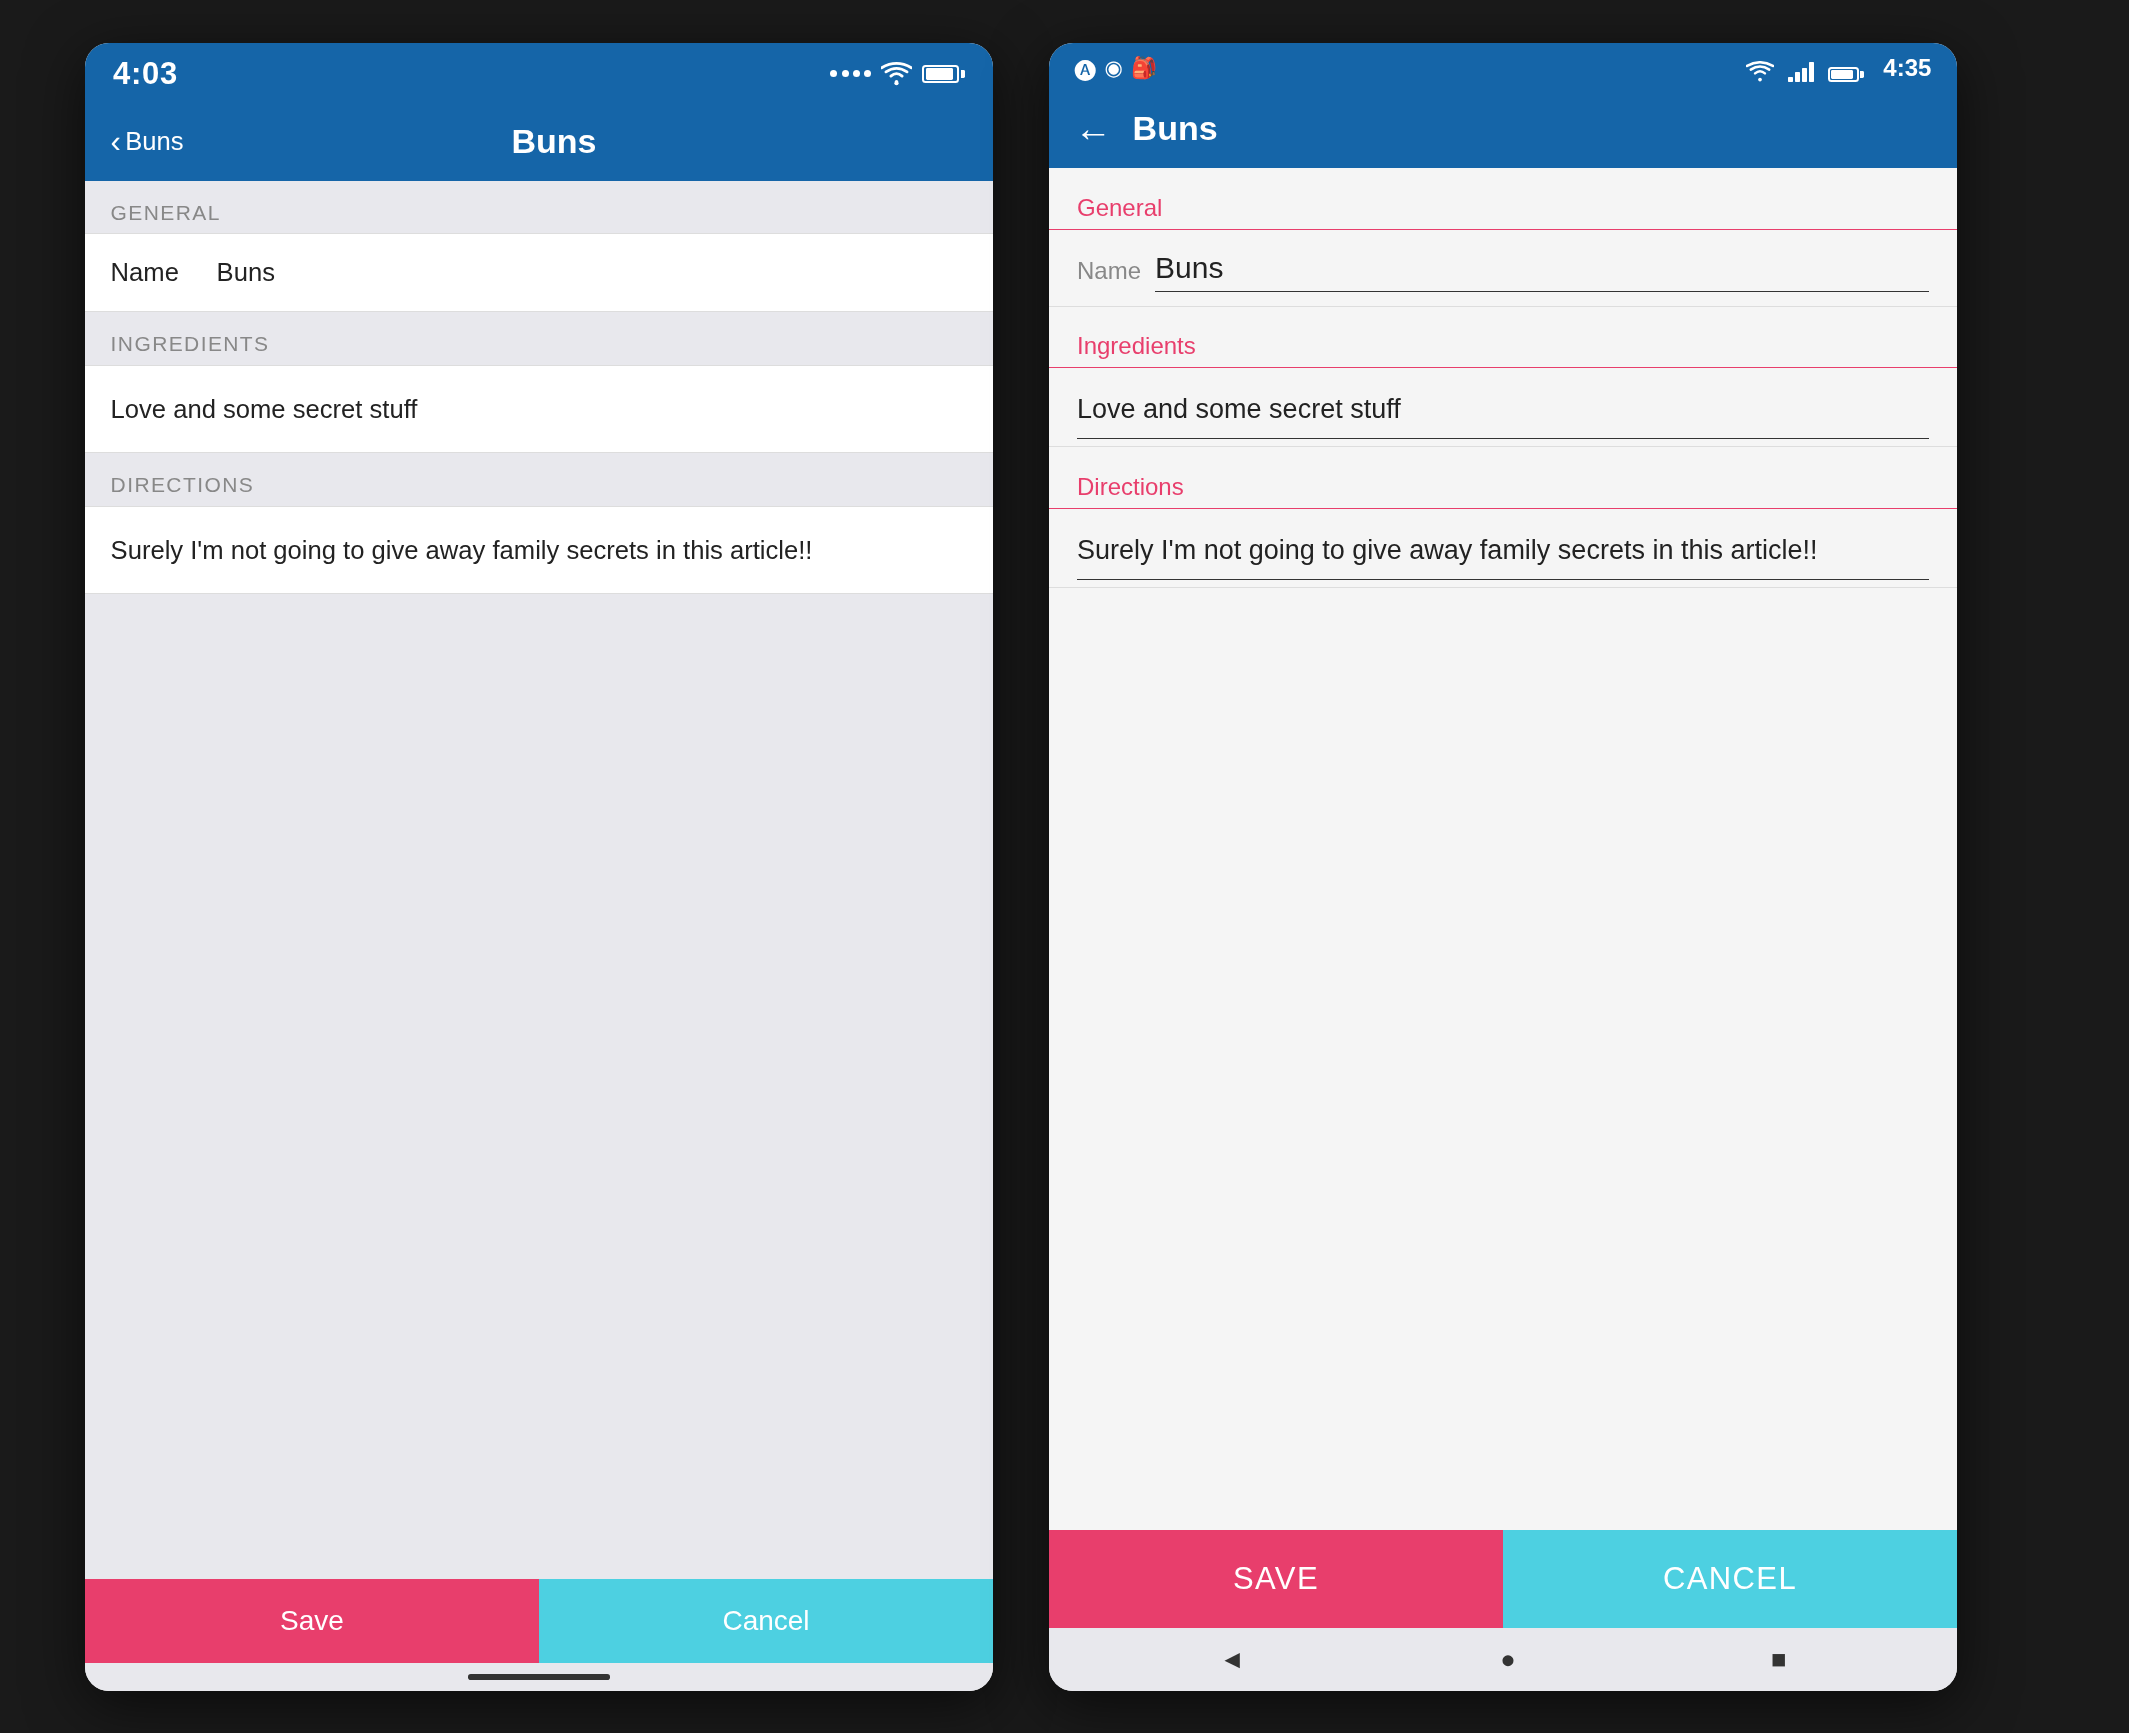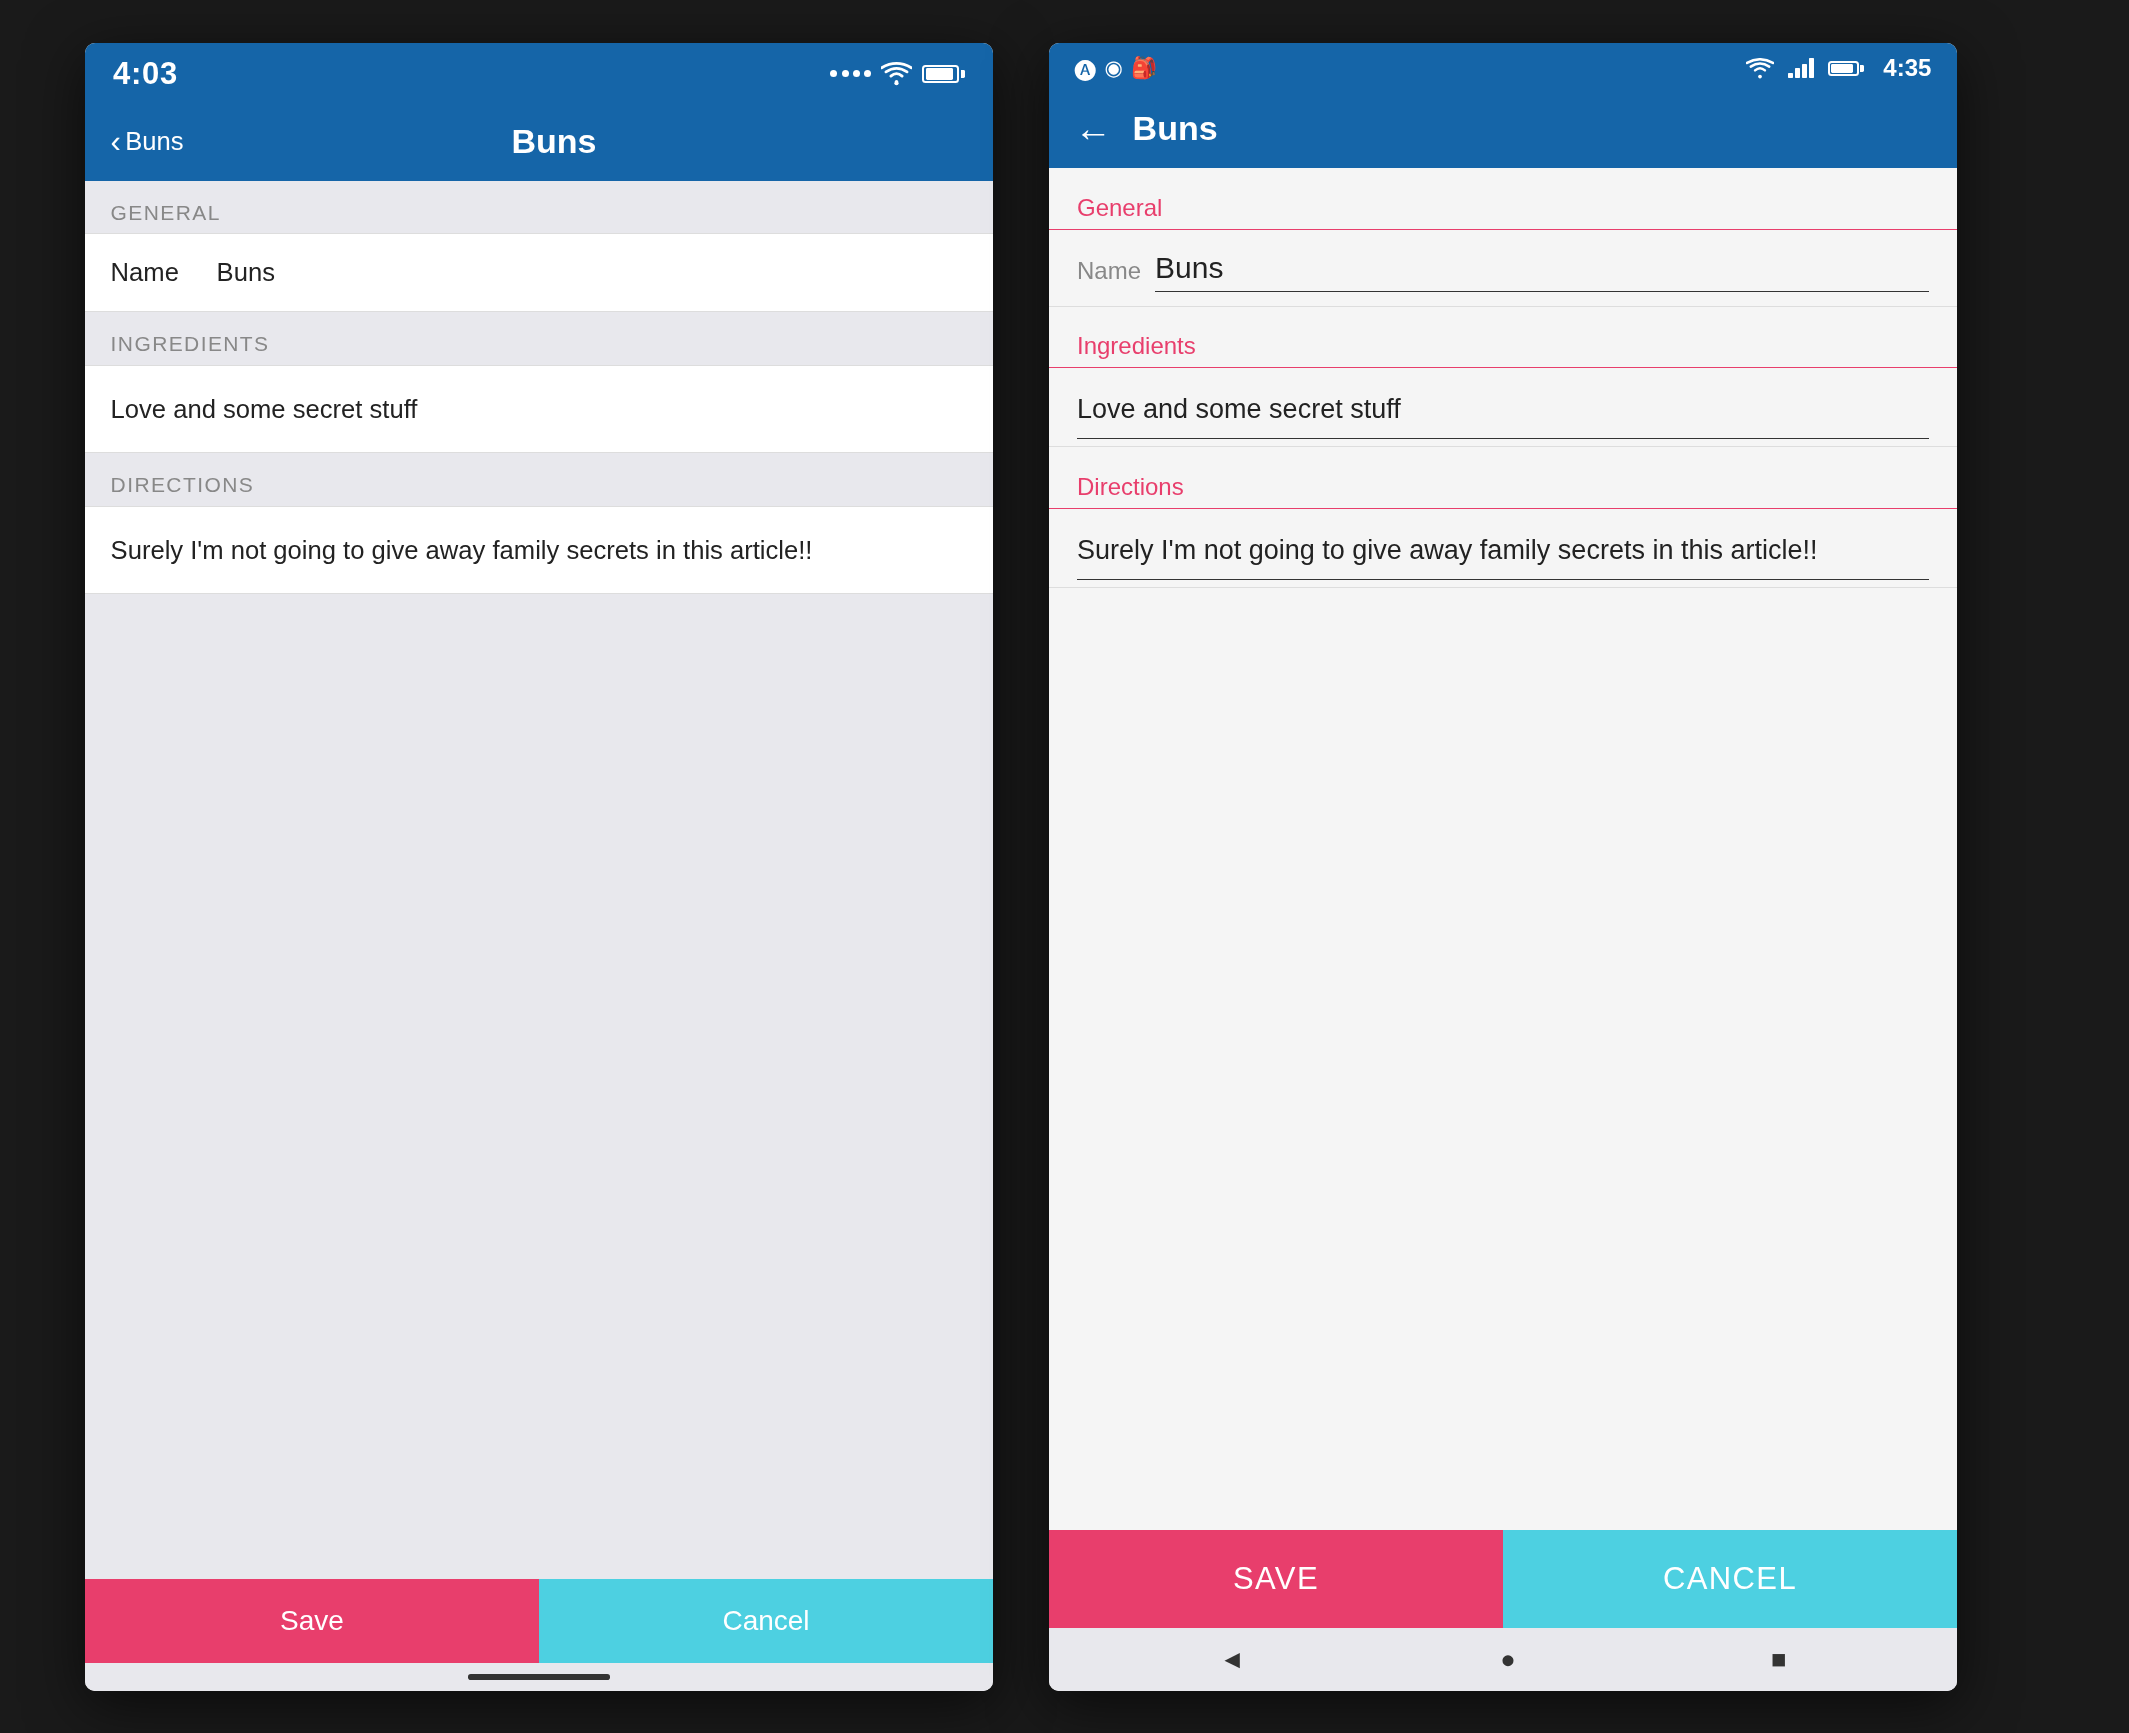--- a/index.html
+++ b/index.html
@@ -20,21 +20,21 @@
       background: #1a1a1a;
       gap: 0;
       padding: 43px 57px;
     }
 
     
     .phone {
       flex: 1;
       display: flex;
       flex-direction: column;
-      border-radius: 10px;
+      border-radius: 24px;
       overflow: hidden;
       background: #fff;
       max-width: 908px;
       margin: 0 28px;
       box-shadow: 0 14px 57px rgba(0,0,0,0.6);
     }
 
     
     .status-bar {
       display: flex;
@@ -338,21 +338,21 @@
 
     .android-status-left {
       display: flex; gap: 8.5px; align-items: center;
     }
 
     .android-status-icon {
       font-size: 21px;
     }
 
     .android-status-right {
-      display: flex; gap: 14px; align-items: center; font-size: 21px;
+      display: flex; gap: 14px; align-items: flex-end; font-size: 21px;
     }
 
     
     .content-spacer {
       background: #e8e8ed;
       flex: 1;
       min-height: 213px;
     }
 
     .android-content-spacer {

